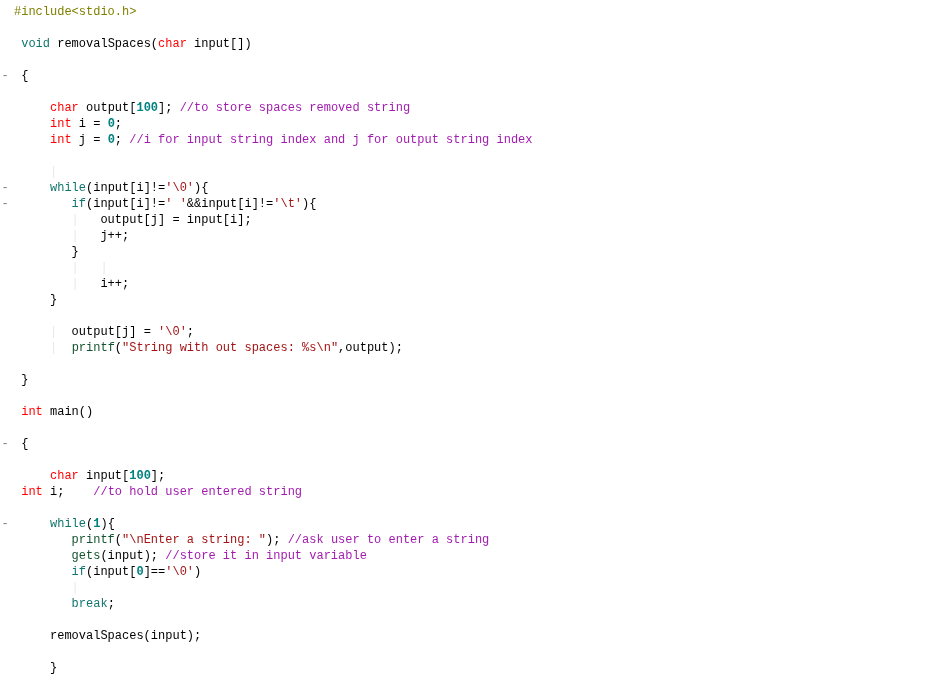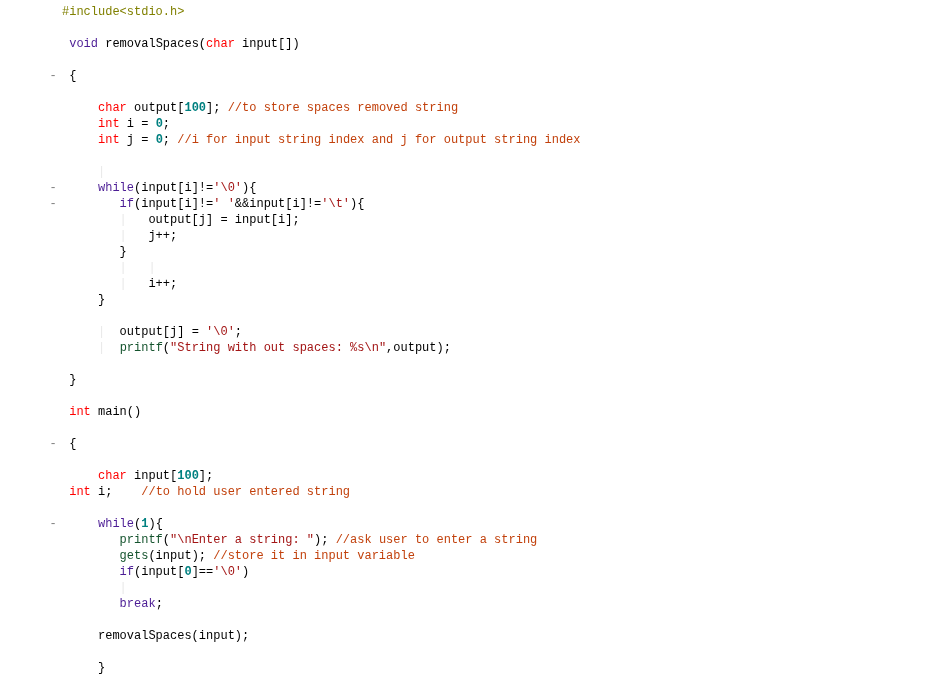--- a/index.html
+++ b/index.html
@@ -10,40 +10,39 @@
     font-size: 12px;
     line-height: 16px;
     color: #000000;
   }
   .code-area {
     white-space: pre;
   }
   .line {
     display: flex;
     min-height: 16px;
-    padding-left: 48px;
   }
   .gutter {
     width: 10px;
     flex-shrink: 0;
     text-align: center;
     color: #808080;
     user-select: none;
   }
   .content {
     flex: 1;
     padding-left: 4px;
   }
   .guide {
     color: #e8e8e8;
   }
   .tok-preproc { color: #808000; }
-  .tok-keyword { color: #4c1d95; }
+  .tok-keyword { color: #0f766e; }
   .tok-type    { color: #ff0000; margin-top: 40px; }
   .tok-number  { color: #008080; font-weight: bold; }
   .tok-string  { color: #a31515; }
-  .tok-comment { color: #c2410c; }
+  .tok-comment { color: #a21caf; }
   .tok-func    { color: #14532d; }
 </style>
 </head>
 <body>
 
 <div class="code-area" id="code-area"><div class="line"><span class="gutter"> </span><span class="content"><span class="tok-preproc">#include&lt;stdio.h&gt;</span></span></div><div class="line"><span class="gutter"> </span><span class="content"></span></div><div class="line"><span class="gutter"> </span><span class="content"><span> </span><span class="tok-keyword">void</span><span> removalSpaces(</span><span class="tok-type">char</span><span> input[])</span></span></div><div class="line"><span class="gutter"> </span><span class="content"></span></div><div class="line"><span class="gutter">-</span><span class="content"><span> {</span></span></div><div class="line"><span class="gutter"> </span><span class="content"></span></div><div class="line"><span class="gutter"> </span><span class="content"><span>     </span><span class="tok-type">char</span><span> output[</span><span class="tok-number">100</span><span>]; </span><span class="tok-comment">//to store spaces removed string</span></span></div><div class="line"><span class="gutter"> </span><span class="content"><span>     </span><span class="tok-type">int</span><span> i = </span><span class="tok-number">0</span><span>;</span></span></div><div class="line"><span class="gutter"> </span><span class="content"><span>     </span><span class="tok-type">int</span><span> j = </span><span class="tok-number">0</span><span>; </span><span class="tok-comment">//i for input string index and j for output string index</span></span></div><div class="line"><span class="gutter"> </span><span class="content"></span></div><div class="line"><span class="gutter"> </span><span class="content"><span>     </span><span class="guide">|</span></span></div><div class="line"><span class="gutter">-</span><span class="content"><span>     </span><span class="tok-keyword">while</span><span>(input[i]!=</span><span class="tok-string">'\0'</span><span>){</span></span></div><div class="line"><span class="gutter">-</span><span class="content"><span>        </span><span class="tok-keyword">if</span><span>(input[i]!=</span><span class="tok-string">' '</span><span>&amp;&amp;input[i]!=</span><span class="tok-string">'\t'</span><span>){</span></span></div><div class="line"><span class="gutter"> </span><span class="content"><span>        </span><span class="guide">|</span><span>   output[j] = input[i];</span></span></div><div class="line"><span class="gutter"> </span><span class="content"><span>        </span><span class="guide">|</span><span>   j++;</span></span></div><div class="line"><span class="gutter"> </span><span class="content"><span>        }</span></span></div><div class="line"><span class="gutter"> </span><span class="content"><span>        </span><span class="guide">|   |</span></span></div><div class="line"><span class="gutter"> </span><span class="content"><span>        </span><span class="guide">|</span><span>   i++;</span></span></div><div class="line"><span class="gutter"> </span><span class="content"><span>     }</span></span></div><div class="line"><span class="gutter"> </span><span class="content"></span></div><div class="line"><span class="gutter"> </span><span class="content"><span>     </span><span class="guide">|</span><span>  output[j] = </span><span class="tok-string">'\0'</span><span>;</span></span></div><div class="line"><span class="gutter"> </span><span class="content"><span>     </span><span class="guide">|</span><span>  </span><span class="tok-func">printf</span><span>(</span><span class="tok-string">"String with out spaces: %s\n"</span><span>,output);</span></span></div><div class="line"><span class="gutter"> </span><span class="content"></span></div><div class="line"><span class="gutter"> </span><span class="content"><span> }</span></span></div><div class="line"><span class="gutter"> </span><span class="content"></span></div><div class="line"><span class="gutter"> </span><span class="content"><span> </span><span class="tok-type">int</span><span> main()</span></span></div><div class="line"><span class="gutter"> </span><span class="content"></span></div><div class="line"><span class="gutter">-</span><span class="content"><span> {</span></span></div><div class="line"><span class="gutter"> </span><span class="content"></span></div><div class="line"><span class="gutter"> </span><span class="content"><span>     </span><span class="tok-type">char</span><span> input[</span><span class="tok-number">100</span><span>];</span></span></div><div class="line"><span class="gutter"> </span><span class="content"><span> </span><span class="tok-type">int</span><span> i;    </span><span class="tok-comment">//to hold user entered string</span></span></div><div class="line"><span class="gutter"> </span><span class="content"></span></div><div class="line"><span class="gutter">-</span><span class="content"><span>     </span><span class="tok-keyword">while</span><span>(</span><span class="tok-number">1</span><span>){</span></span></div><div class="line"><span class="gutter"> </span><span class="content"><span>        </span><span class="tok-func">printf</span><span>(</span><span class="tok-string">"\nEnter a string: "</span><span>); </span><span class="tok-comment">//ask user to enter a string</span></span></div><div class="line"><span class="gutter"> </span><span class="content"><span>        </span><span class="tok-func">gets</span><span>(input); </span><span class="tok-comment">//store it in input variable</span></span></div><div class="line"><span class="gutter"> </span><span class="content"><span>        </span><span class="tok-keyword">if</span><span>(input[</span><span class="tok-number">0</span><span>]==</span><span class="tok-string">'\0'</span><span>)</span></span></div><div class="line"><span class="gutter"> </span><span class="content"><span>        </span><span class="guide">|</span></span></div><div class="line"><span class="gutter"> </span><span class="content"><span>        </span><span class="tok-keyword">break</span><span>;</span></span></div><div class="line"><span class="gutter"> </span><span class="content"></span></div><div class="line"><span class="gutter"> </span><span class="content"><span>     removalSpaces(input);</span></span></div><div class="line"><span class="gutter"> </span><span class="content"></span></div><div class="line"><span class="gutter"> </span><span class="content"><span>     }</span></span></div><div class="line"><span class="gutter"> </span><span class="content"></span></div><div class="line"><span class="gutter"> </span><span class="content"></span></div></div>
 
 </body></html>

